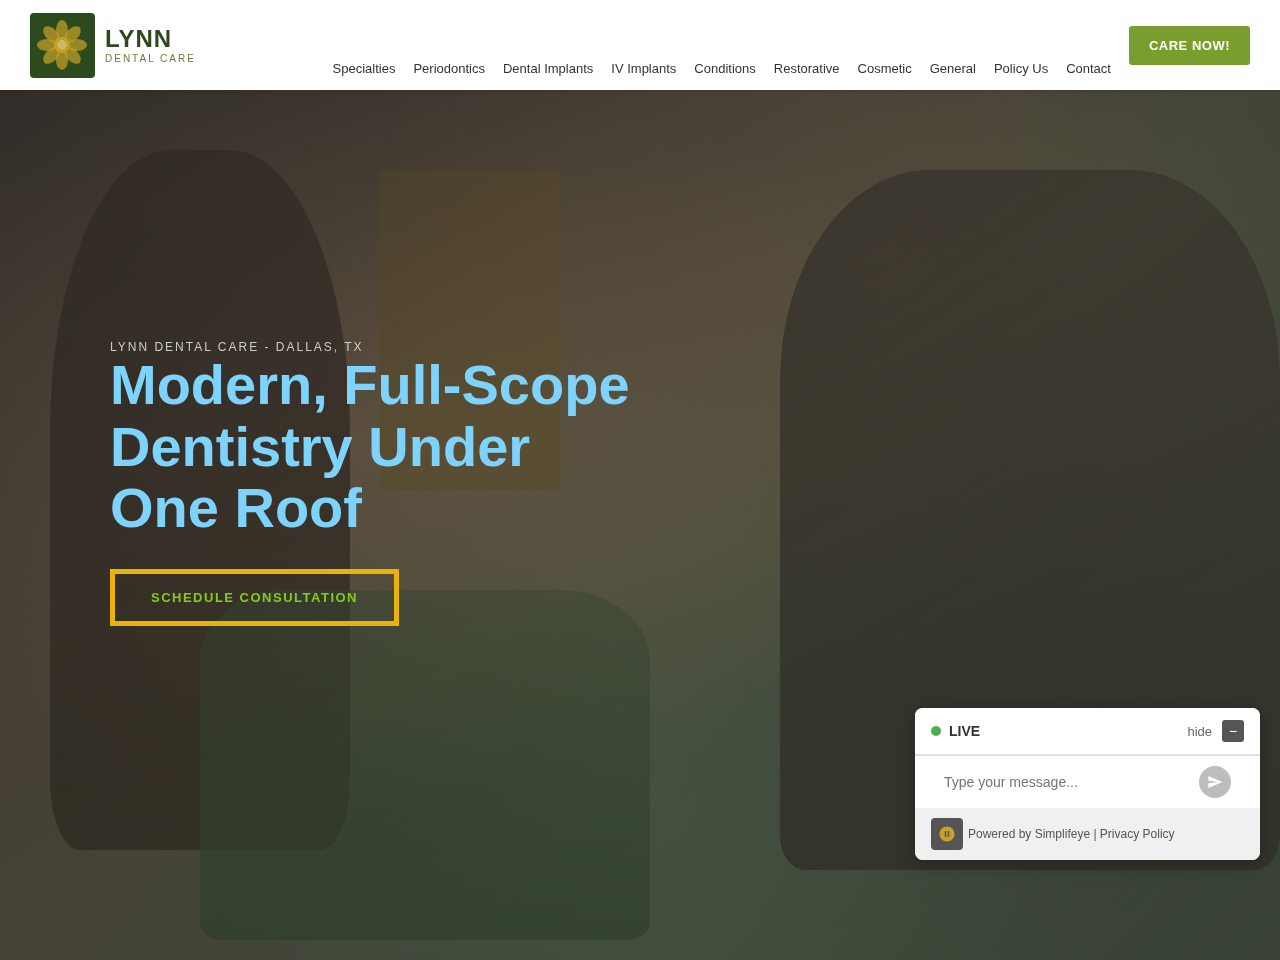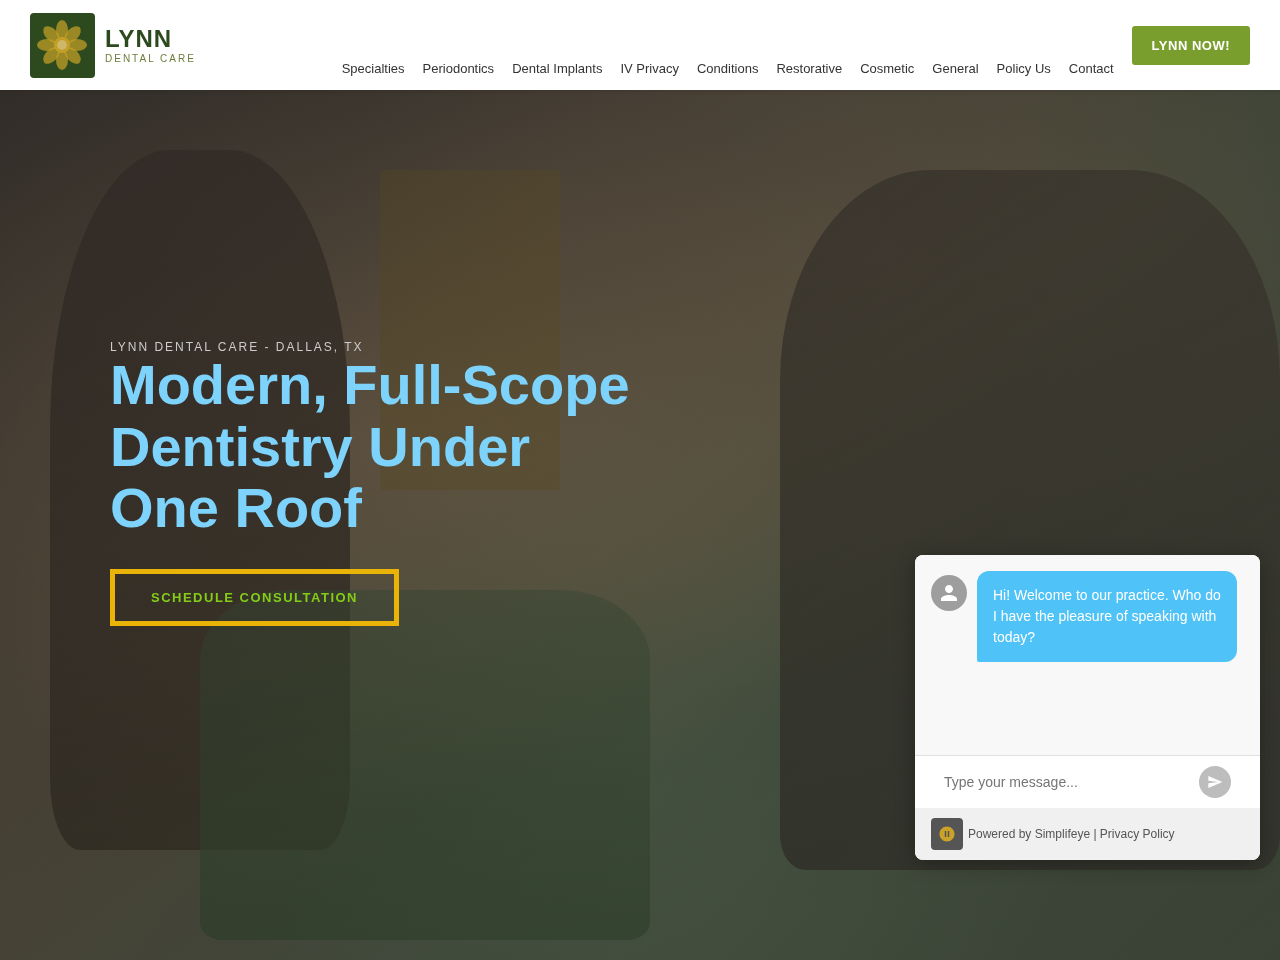--- a/index.html
+++ b/index.html
@@ -338,28 +338,28 @@
     <div class="logo-text">
       <span class="logo-name">Lynn</span>
       <span class="logo-sub">Dental Care</span>
     </div>
   </div>
 
   <nav class="nav">
     <span class="nav-item">Specialties</span>
     <span class="nav-item">Periodontics</span>
     <span class="nav-item">Dental Implants</span>
-    <span class="nav-item">IV Privacy</span>
+    <span class="nav-item">IV Implants</span>
     <span class="nav-item">Conditions</span>
     <span class="nav-item">Restorative</span>
     <span class="nav-item">Cosmetic</span>
     <span class="nav-item">General</span>
     <span class="nav-item">Policy Us</span>
     <span class="nav-item">Contact</span>
-    <button class="book-btn">LYNN NOW!</button>
+    <button class="book-btn">CARE NOW!</button>
   </nav>
 </header>
 
 <section class="hero">
 
   <div class="hero-photo"></div>
   <div class="hero-figure1"></div>
   <div class="hero-figure2"></div>
   <div class="hero-door"></div>
   <div class="hero-figure3"></div>
@@ -367,31 +367,27 @@
 
   <div class="hero-content">
     <p class="hero-subtitle">LYNN DENTAL CARE - DALLAS, TX</p>
     <h1 class="hero-title">Modern, Full-Scope Dentistry Under One Roof</h1>
     <button class="schedule-btn">SCHEDULE CONSULTATION</button>
   </div>
 </section>
 
 <div class="chat-widget">
 
-
-  <div class="chat-body">
-    <div class="chat-avatar">
-      <svg viewBox="0 0 24 24" xmlns="http://www.w3.org/2000/svg">
-        <path d="M12 12c2.7 0 4.8-2.1 4.8-4.8S14.7 2.4 12 2.4 7.2 4.5 7.2 7.2 9.3 12 12 12zm0 2.4c-3.2 0-9.6 1.6-9.6 4.8v2.4h19.2v-2.4c0-3.2-6.4-4.8-9.6-4.8z"></path>
-      </svg>
-    </div>
-    <div class="chat-bubble">
-      <span>Hi! Welcome to our practice.  Who do I have the pleasure of speaking with today?</span>
-    </div>
+  <div class="chat-header">
+    <div class="chat-live-dot"></div>
+    <span class="chat-live-label">LIVE</span>
+    <span class="chat-hide">hide</span>
+    <button class="chat-minimize">−</button>
   </div>
+
 
   <div class="chat-input-area">
     <input class="chat-input" type="text" placeholder="Type your message..." style="">
     <button class="chat-send-btn">
       <svg viewBox="0 0 24 24" xmlns="http://www.w3.org/2000/svg">
         <path d="M2 21l21-9L2 3v7l15 2-15 2v7z"></path>
       </svg>
     </button>
   </div>
 

